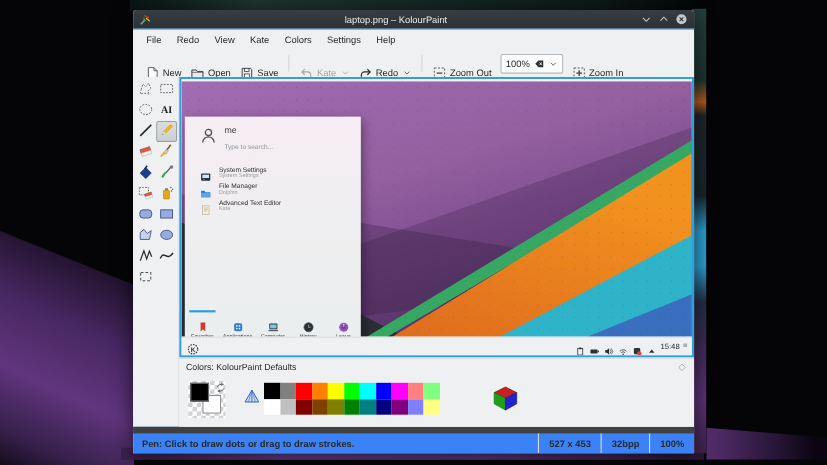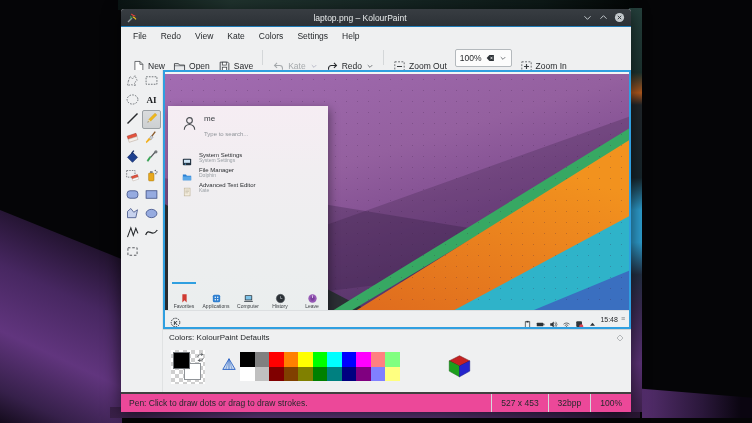--- a/index.html
+++ b/index.html
@@ -113,22 +113,22 @@
   .swatch{position:absolute;width:17px;height:17px;box-sizing:border-box;border:1px solid #6a6e72;}
   .swatch.bg{left:13px;top:13px;border-color:#909498;}
   .swatch.fg{left:2px;top:2px;}
   .swap{position:absolute;right:-1px;top:-1px;width:11px;height:11px;}
   .pyramid{position:absolute;left:58px;top:27px;width:16px;height:16px;}
   .palette{position:absolute;left:77px;top:22px;display:grid;grid-template-columns:repeat(11,14.5px);grid-auto-rows:14.5px;}
   .pcell{width:14.5px;height:14.5px;}
   .cube{position:absolute;left:284px;top:23px;width:25px;height:26px;}
 
   
-  .statusbar{flex:0 0 18px;height:18px;background:#ec4899;border-top:2px solid #404040;
-    display:flex;align-items:center;font-size:8.5px;color:#26292c;}
+  .statusbar{flex:0 0 18px;height:18px;background:#3b82f6;border-top:6px solid #404040;
+    display:flex;align-items:center;font-size:8.5px;color:#26292c;font-weight:bold;}
   .st-msg{padding-left:8px;flex:1;}
   .st-right{display:flex;align-items:center;height:100%;}
   .st-item{padding:0 9px;display:flex;align-items:center;height:100%;border-left:1px solid #d6d9db;}
 </style>
 </head>
 <body>
 
 <div class="stage">
   <div class="wp-top"></div>
   <div class="wp-left"></div>

